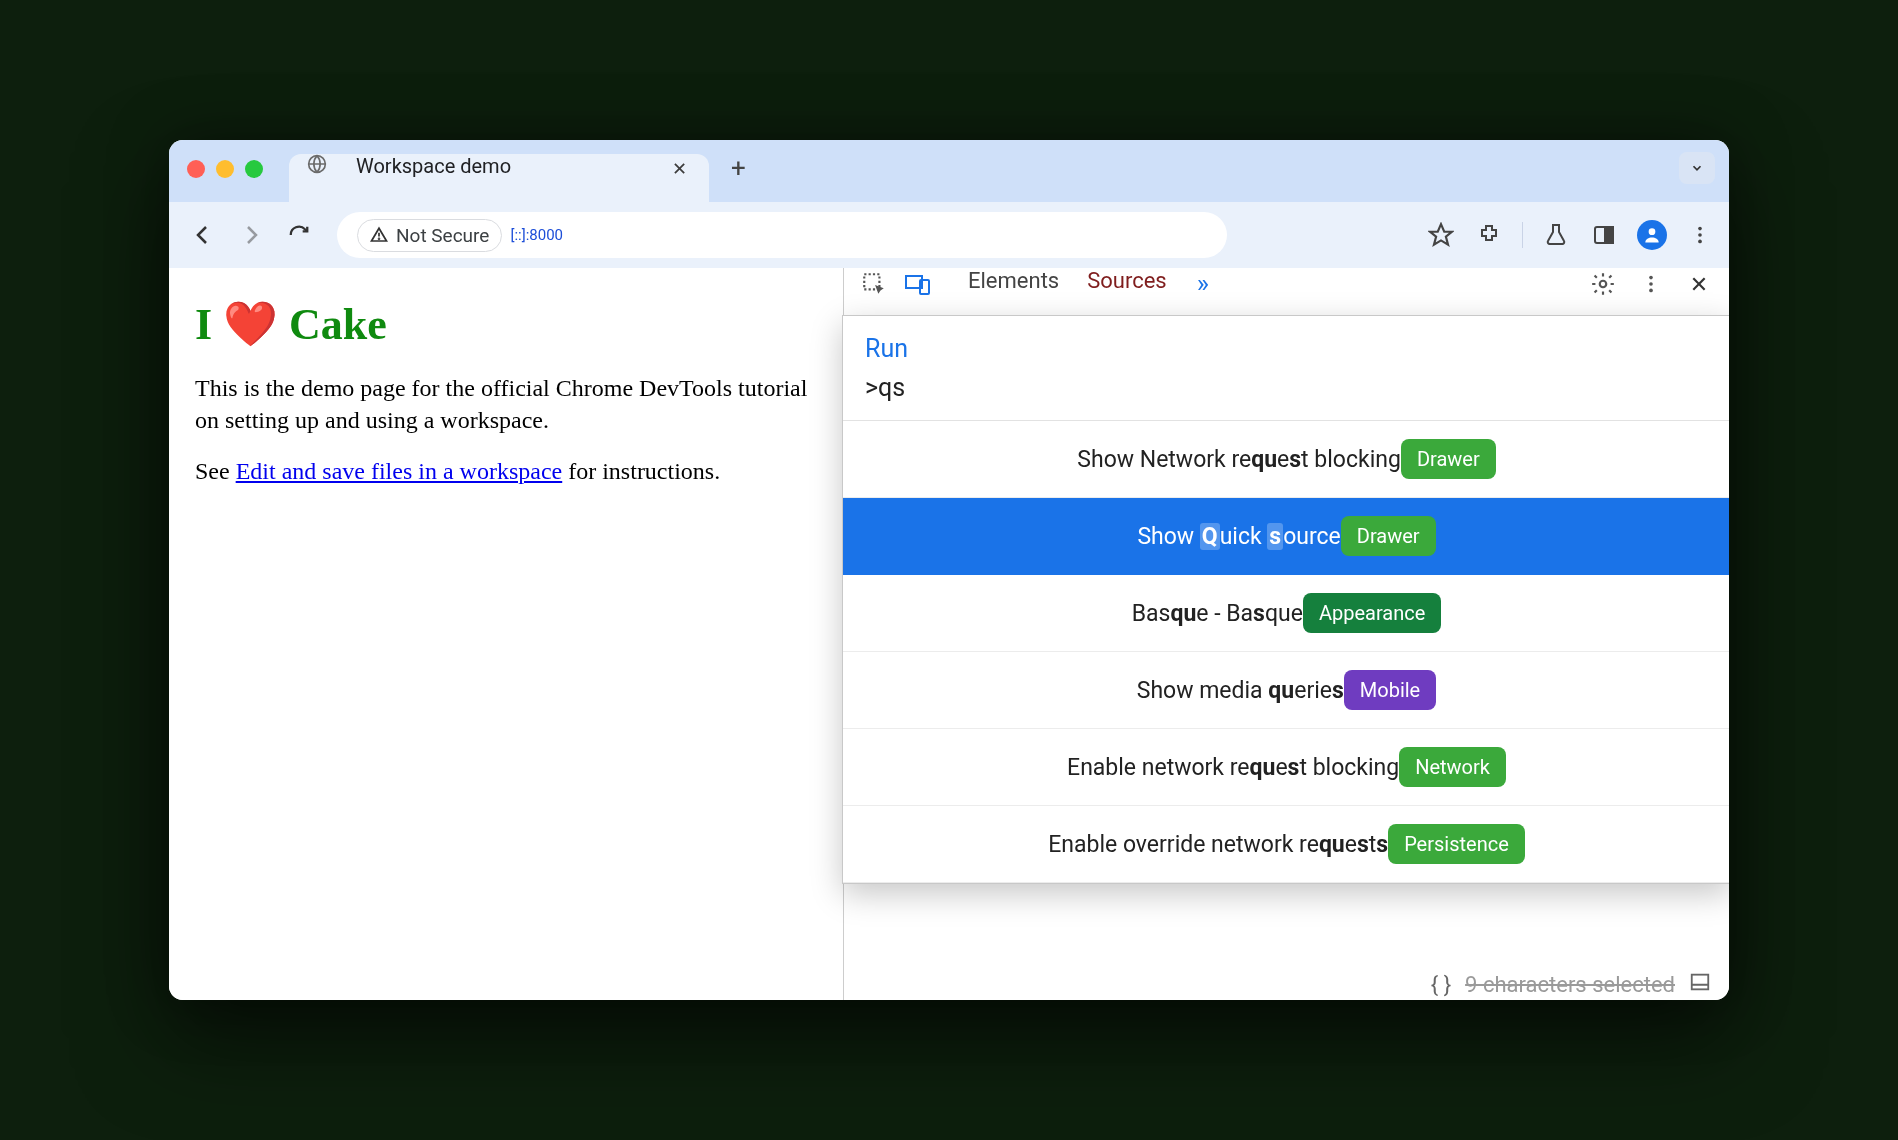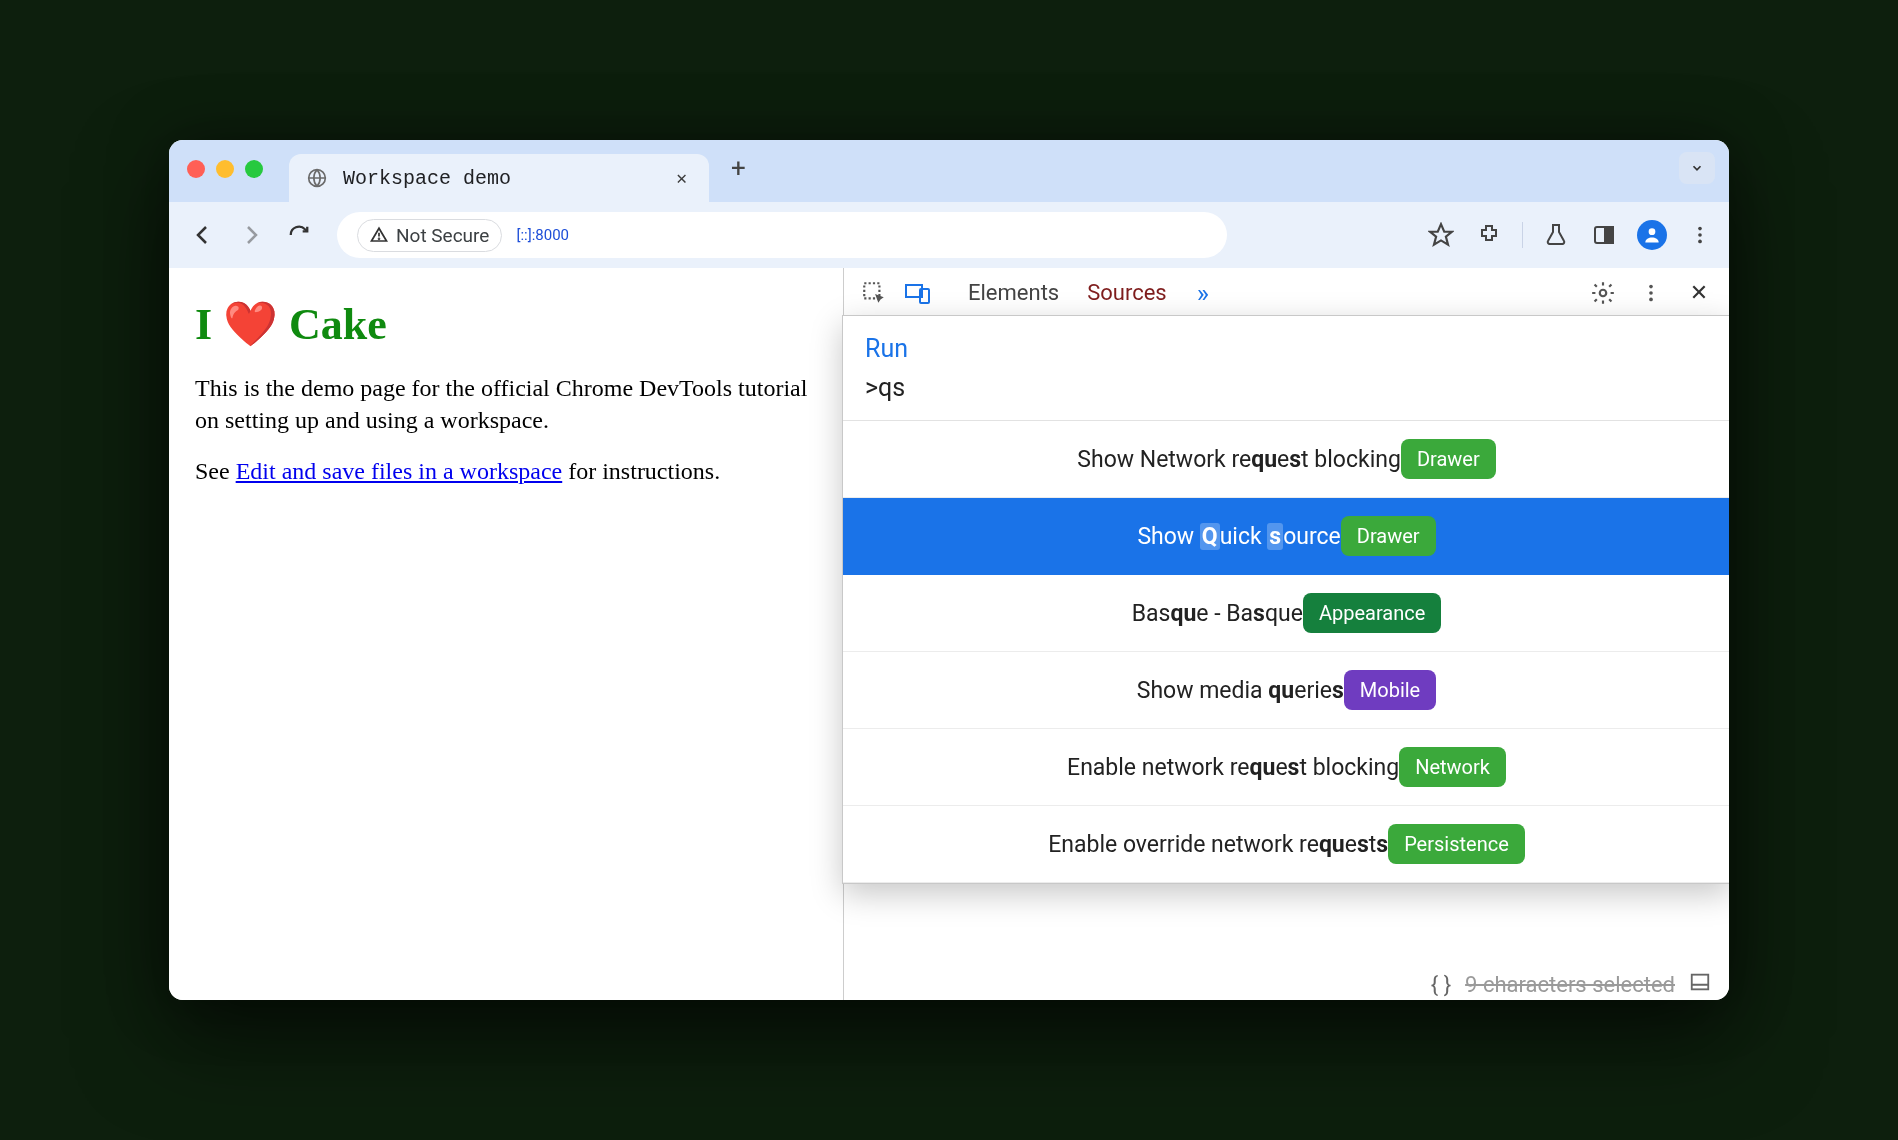--- a/index.html
+++ b/index.html
@@ -33,26 +33,24 @@
 .traffic { display: flex; gap: 11px; align-self: center; margin-bottom: 4px; margin-right: 26px;}
 .dot { width: 18px; height: 18px; border-radius: 50%; }
 .dot.red { background:#ff5f56; }
 .dot.yellow { background:#ffbd2e; }
 .dot.green { background:#27c93f; }
 .tab {
   height: 48px;
   background: #eaf1fb;
   border-radius: 12px 12px 0 0;
   display: flex;
-  align-items: center;
   padding: 0 16px 0 18px;
-  gap: 16px;
+  gap: 29px;
   min-width: 420px;
   position: relative;
-  font-family: Liberation Mono, monospace;
 }
 .tab-title { font-size: 20px; color:#202124; flex:1;}
 .globe-icon svg { display:block; }
 .close-x { color:#3c3c3c; font-size:18px; padding:4px 6px;}
 .newtab { color:#444; font-size:26px; margin-left: 22px; align-self:center; margin-bottom:6px;}
 .winchevron {
   position:absolute; right:14px; top:12px;
   width:36px; height:32px; background:#d9e4f5; border-radius:8px;
   display:flex; align-items:center; justify-content:center;
   color:#333; font-size:16px;
@@ -68,21 +66,21 @@
 .navbtn { width:40px; height:40px; display:flex; align-items:center; justify-content:center; color:#3c3c3c; border-radius:50%;}
 .navbtn svg { stroke:#333; }
 .addr {
   flex:0 0 890px;
   height:46px;
   background:#fff;
   border-radius:23px;
   display:flex;
   align-items:center;
   padding:0 20px;
-  gap:14px;
+  gap:8px;
   margin-left:10px;
 }
 .notsecure {
   display:flex; align-items:center; gap:8px;
   background:#fff;
   border:1px solid #dadce0;
   border-radius:18px;
   padding:4px 12px;
   font-size:19px;
   color:#3c4043;
@@ -102,21 +100,21 @@
   font-family: "Times New Roman", Times, serif;
   color:#000;
   border-right:1px solid #cdcdcd;
 }
 .page h1 { color:#0f8a0f; font-size:44px; font-weight:bold; margin-bottom:22px; }
 .page p { font-size:24px; line-height:1.35; margin-bottom:18px; }
 .page a { color:#0000ee; text-decoration:underline; }
 .devtools { flex:1; display:flex; flex-direction:column; background:#fff; position:relative;}
 .dt-tabs {
   height:50px; border-bottom:1px solid #d6d6d6;
-  display:flex; align-items:center; padding:0 14px; gap:12px;
+  display:flex; align-items:flex-start; padding:0 14px; gap:12px;
 }
 .dt-iconbtn { width:32px; height:32px; display:flex; align-items:center; justify-content:center; color:#555; }
 .dt-tabitems { display:flex; gap:28px; margin-left:22px; font-size:22px;}
 .dt-tab { color:#444; }
 .dt-tab.active { color:#7f1d1d; }
 .dt-more { color:#1a73e8; font-size:26px; margin-left:18px;}
 .dt-right { margin-left:auto; display:flex; gap:16px; align-items:center;}
 .commandmenu {
   position:absolute;
   top:47px; left:-2px; right:-2px;

